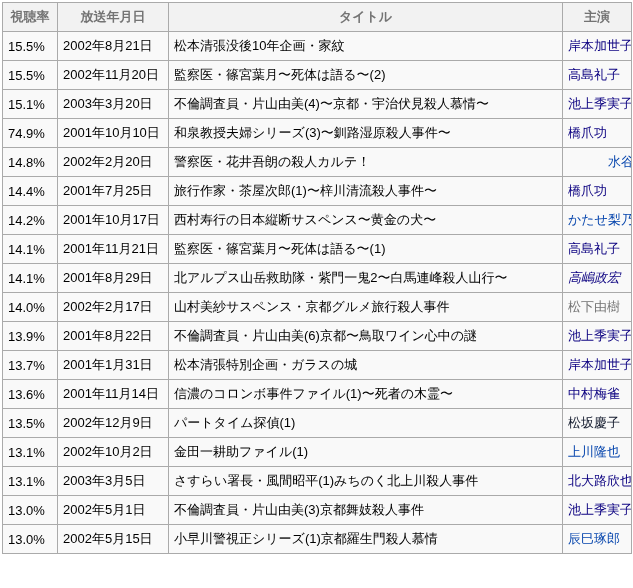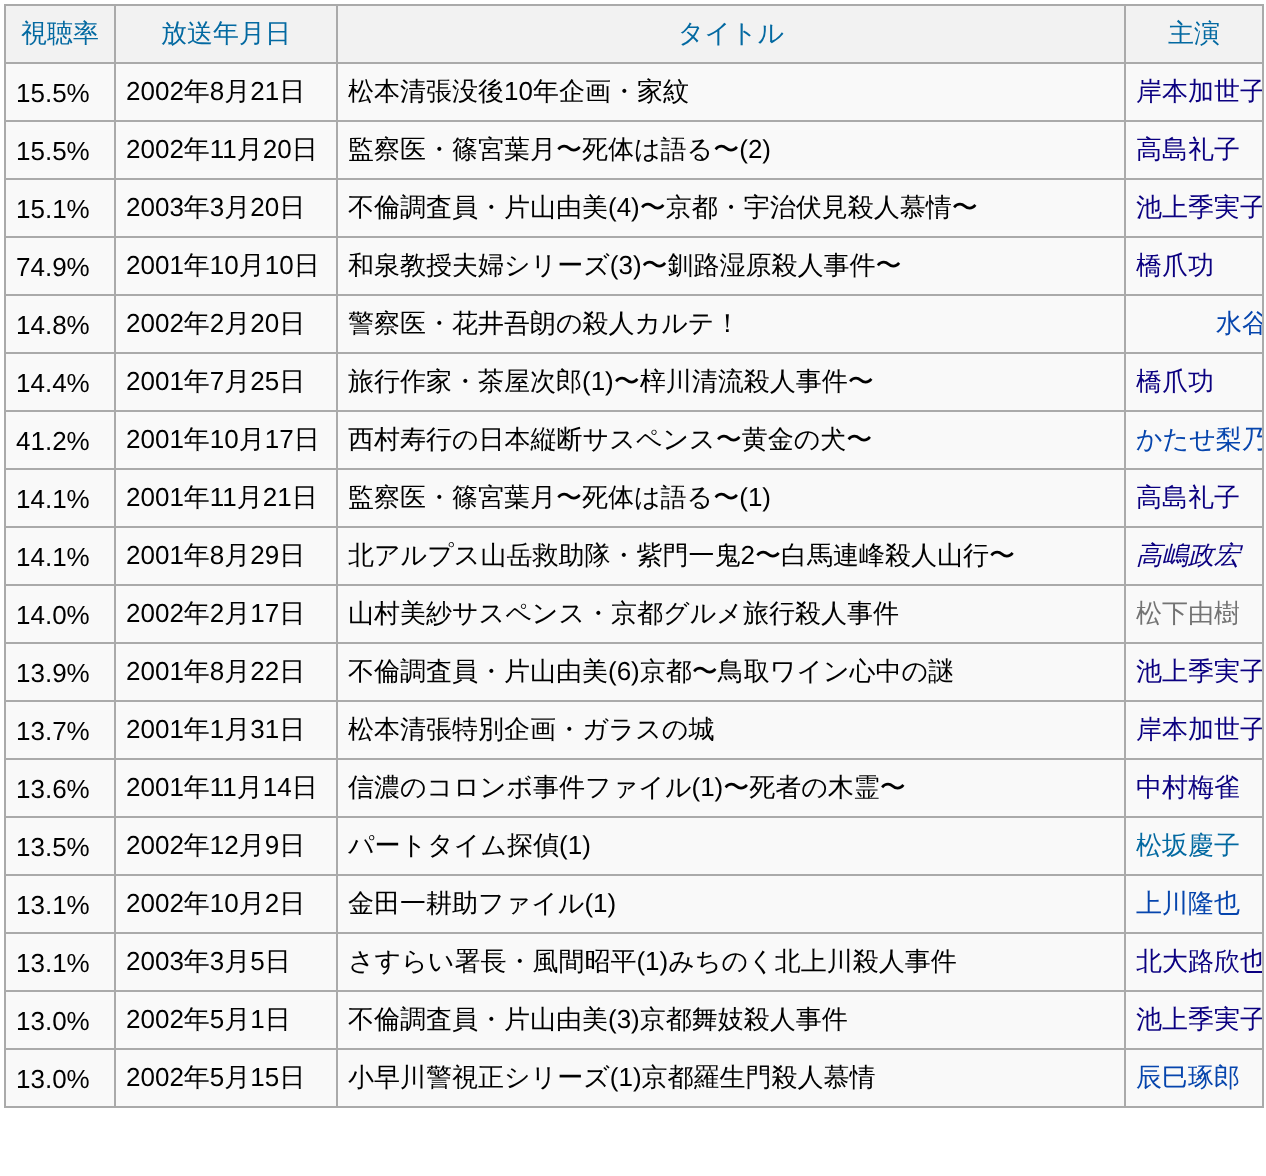--- a/index.html
+++ b/index.html
@@ -24,22 +24,22 @@
     font-size: 13px;
     padding: 0 5px;
     height: 28px;
     vertical-align: middle;
     overflow: hidden;
     white-space: nowrap;
   }
   table.wikitable th {
     background: #f2f2f2;
     text-align: center;
-    font-weight: normal;
-    color: #0369a1;
+    font-weight: bold;
+    color: #737373;
   }
   table.wikitable td {
     text-align: left;
     color: #000000;
   }
   td.star a {
     text-decoration: none;
     cursor: pointer;
   }
   col.c-rating { width: 55px; }
@@ -96,21 +96,21 @@
         <td>警察医・花井吾朗の殺人カルテ！</td>
         <td class="star"><a style="color: rgb(6, 69, 173); margin-left: 40px;">水谷豊</a></td>
       </tr>
       <tr>
         <td>14.4%</td>
         <td>2001年7月25日</td>
         <td>旅行作家・茶屋次郎(1)〜梓川清流殺人事件〜</td>
         <td class="star"><a style="color: rgb(11, 0, 128);">橋爪功</a></td>
       </tr>
       <tr>
-        <td>41.2%</td>
+        <td>14.2%</td>
         <td>2001年10月17日</td>
         <td>西村寿行の日本縦断サスペンス〜黄金の犬〜</td>
         <td class="star"><a style="color: rgb(6, 69, 173);">かたせ梨乃</a></td>
       </tr>
       <tr>
         <td>14.1%</td>
         <td>2001年11月21日</td>
         <td>監察医・篠宮葉月〜死体は語る〜(1)</td>
         <td class="star"><a style="color: rgb(11, 0, 128);">高島礼子</a></td>
       </tr>
@@ -141,21 +141,21 @@
       <tr>
         <td>13.6%</td>
         <td>2001年11月14日</td>
         <td>信濃のコロンボ事件ファイル(1)〜死者の木霊〜</td>
         <td class="star"><a style="color: rgb(11, 0, 128);">中村梅雀</a></td>
       </tr>
       <tr>
         <td>13.5%</td>
         <td>2002年12月9日</td>
         <td>パートタイム探偵(1)</td>
-        <td class="star"><a style="color: #0369a1; margin-top: 32px;">松坂慶子</a></td>
+        <td class="star"><a style="color: #0f172a; margin-top: 32px;">松坂慶子</a></td>
       </tr>
       <tr>
         <td>13.1%</td>
         <td>2002年10月2日</td>
         <td>金田一耕助ファイル(1)</td>
         <td class="star"><a style="color: rgb(6, 69, 173);">上川隆也</a></td>
       </tr>
       <tr>
         <td>13.1%</td>
         <td>2003年3月5日</td>

